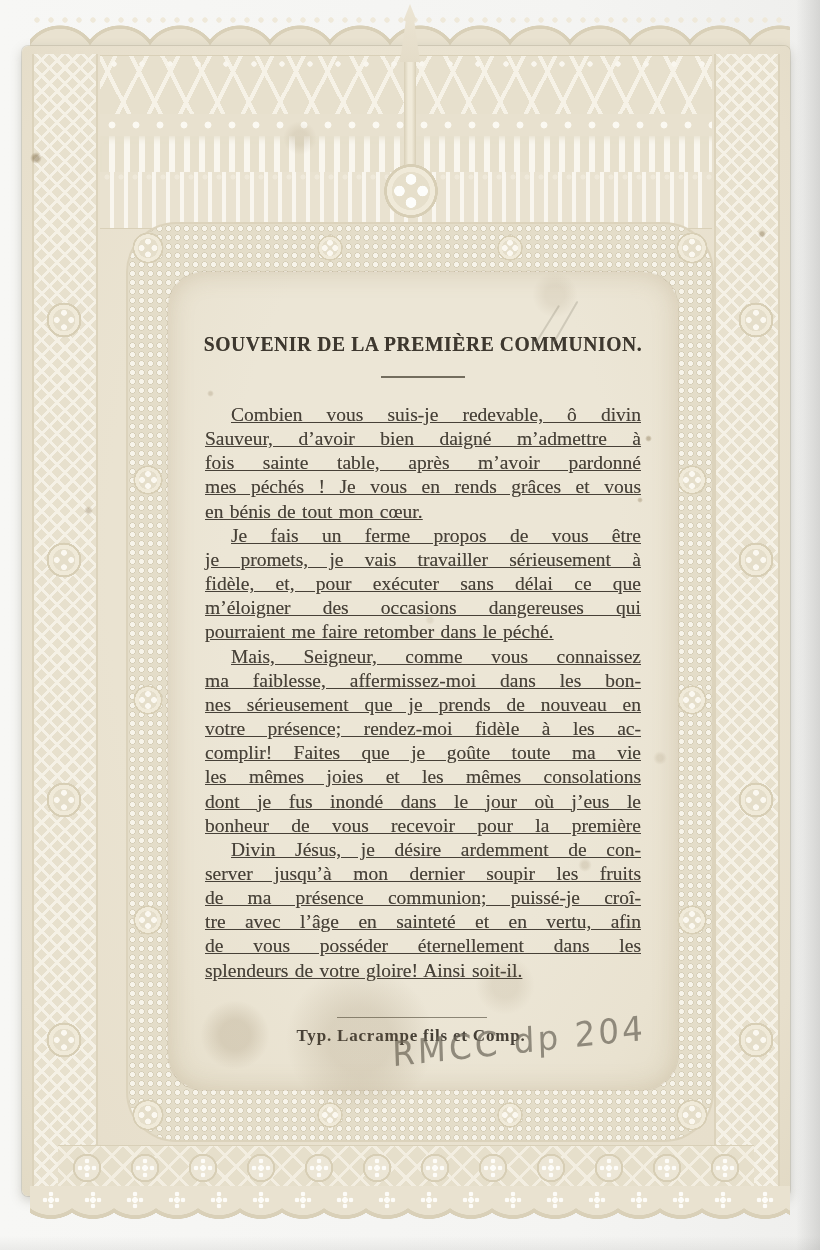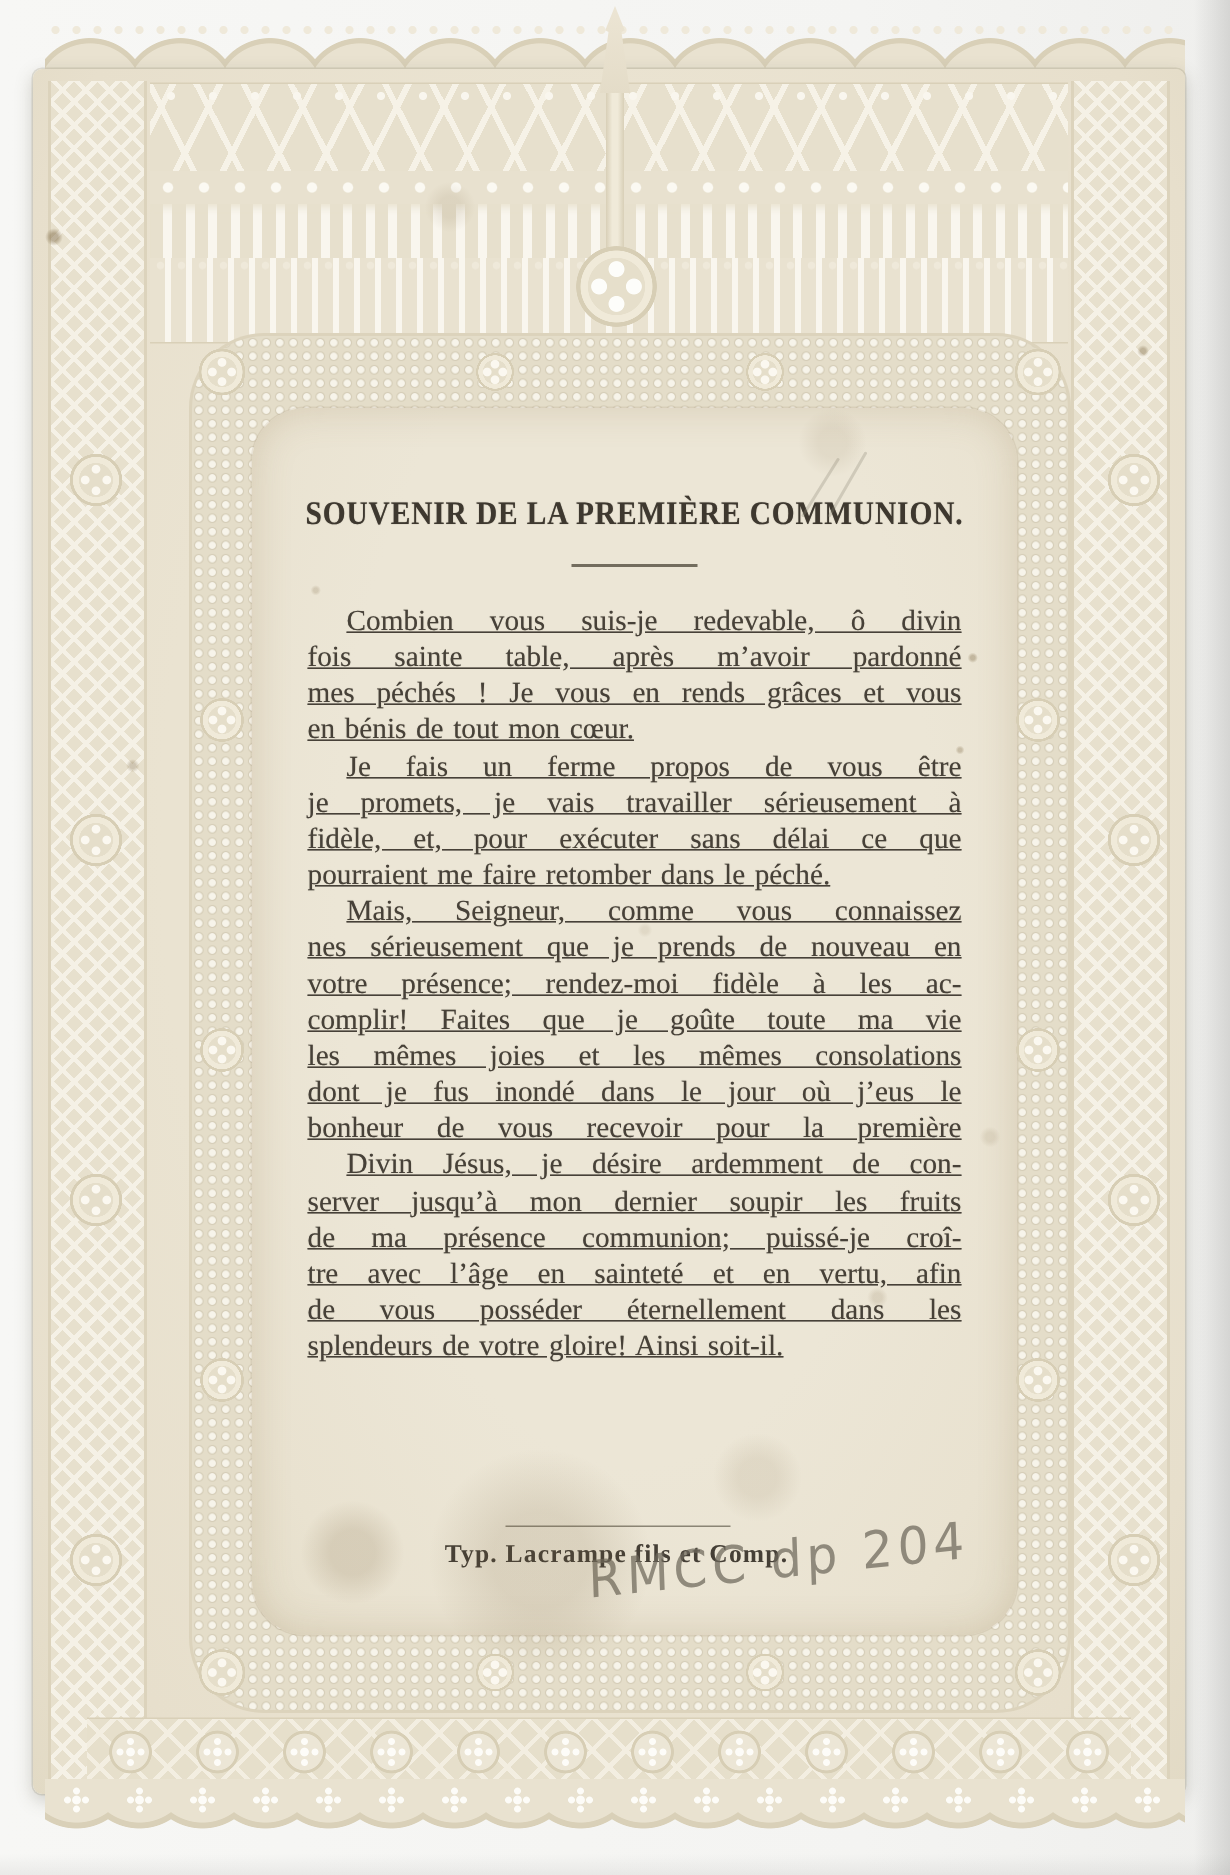--- a/index.html
+++ b/index.html
@@ -143,32 +143,35 @@
     <div class="medallion"></div>
     <div class="pearl-ring"></div>
     <div class="diamond-band"></div>
 
     <div class="panel">
       <h1 class="title">SOUVENIR DE LA PREMIÈRE COMMUNION.</h1>
       <div class="title-rule"></div>
       <div class="text-block">
           <div>
             <div class="line first">Combien vous suis-je redevable, ô divin</div>
+            <div class="line">Sauveur, d’avoir bien daigné m’admettre à</div>
             <div class="line">fois sainte table, après m’avoir pardonné</div>
             <div class="line">mes péchés ! Je vous en rends grâces et vous</div>
             <div class="line plast">en bénis de tout mon cœur.</div>
           </div>
           <div>
             <div class="line first">Je fais un ferme propos de vous être</div>
             <div class="line">je promets, je vais travailler sérieusement à</div>
             <div class="line">fidèle, et, pour exécuter sans délai ce que</div>
+            <div class="line">m’éloigner des occasions dangereuses qui</div>
             <div class="line plast">pourraient me faire retomber dans le péché.</div>
           </div>
           <div>
             <div class="line first">Mais, Seigneur, comme vous connaissez</div>
+            <div class="line">ma faiblesse, affermissez-moi dans les bon-</div>
             <div class="line">nes sérieusement que je prends de nouveau en</div>
             <div class="line">votre présence; rendez-moi fidèle à les ac-</div>
             <div class="line">complir! Faites que je goûte toute ma vie</div>
             <div class="line">les mêmes joies et les mêmes consolations</div>
             <div class="line">dont je fus inondé dans le jour où j’eus le</div>
             <div class="line">bonheur de vous recevoir pour la première</div>
           </div>
           <div>
             <div class="line first">Divin Jésus, je désire ardemment de con-</div>
             <div class="line">server jusqu’à mon dernier soupir les fruits</div>

